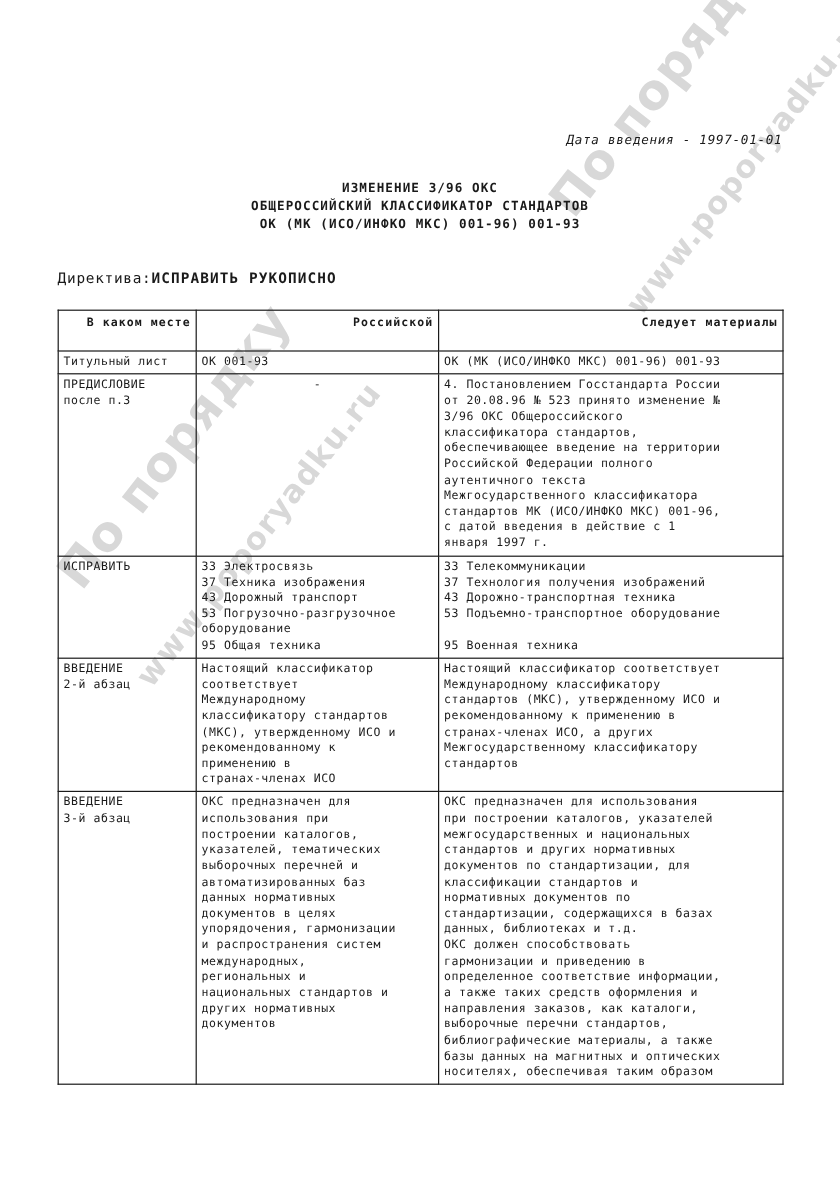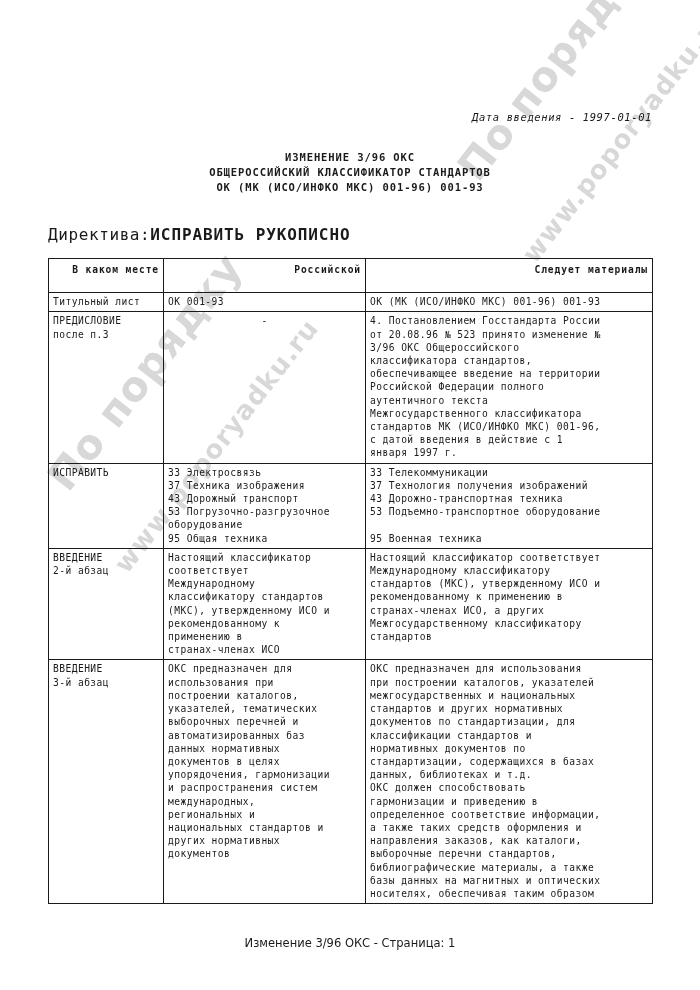--- a/index.html
+++ b/index.html
@@ -98,21 +98,21 @@
     line-height: 15px;
     letter-spacing: 0.9px;
     white-space: pre;
   }
 
   .directive-row {
     position: absolute;
     top: 225px;
     left: 48px;
     width: 604px;
-    font-size: 16px;
+    font-size: 12px;
     letter-spacing: 0.6px;
   }
   .directive-label {
     float: left;
   }
   .directive-value {
     text-align: left;
     font-weight: bold;
     letter-spacing: 0.9px;
   }
@@ -291,15 +291,14 @@
 а также таких средств оформления и
 направления заказов, как каталоги,
 выборочные перечни стандартов,
 библиографические материалы, а также
 базы данных на магнитных и оптических
 носителях, обеспечивая таким образом</td>
         </tr>
       </tbody>
   </table>
 
-  <div class="footer">Изменение 3/96 ОКС - Страница: 1</div>
 
 </div>
 
 </body></html>

